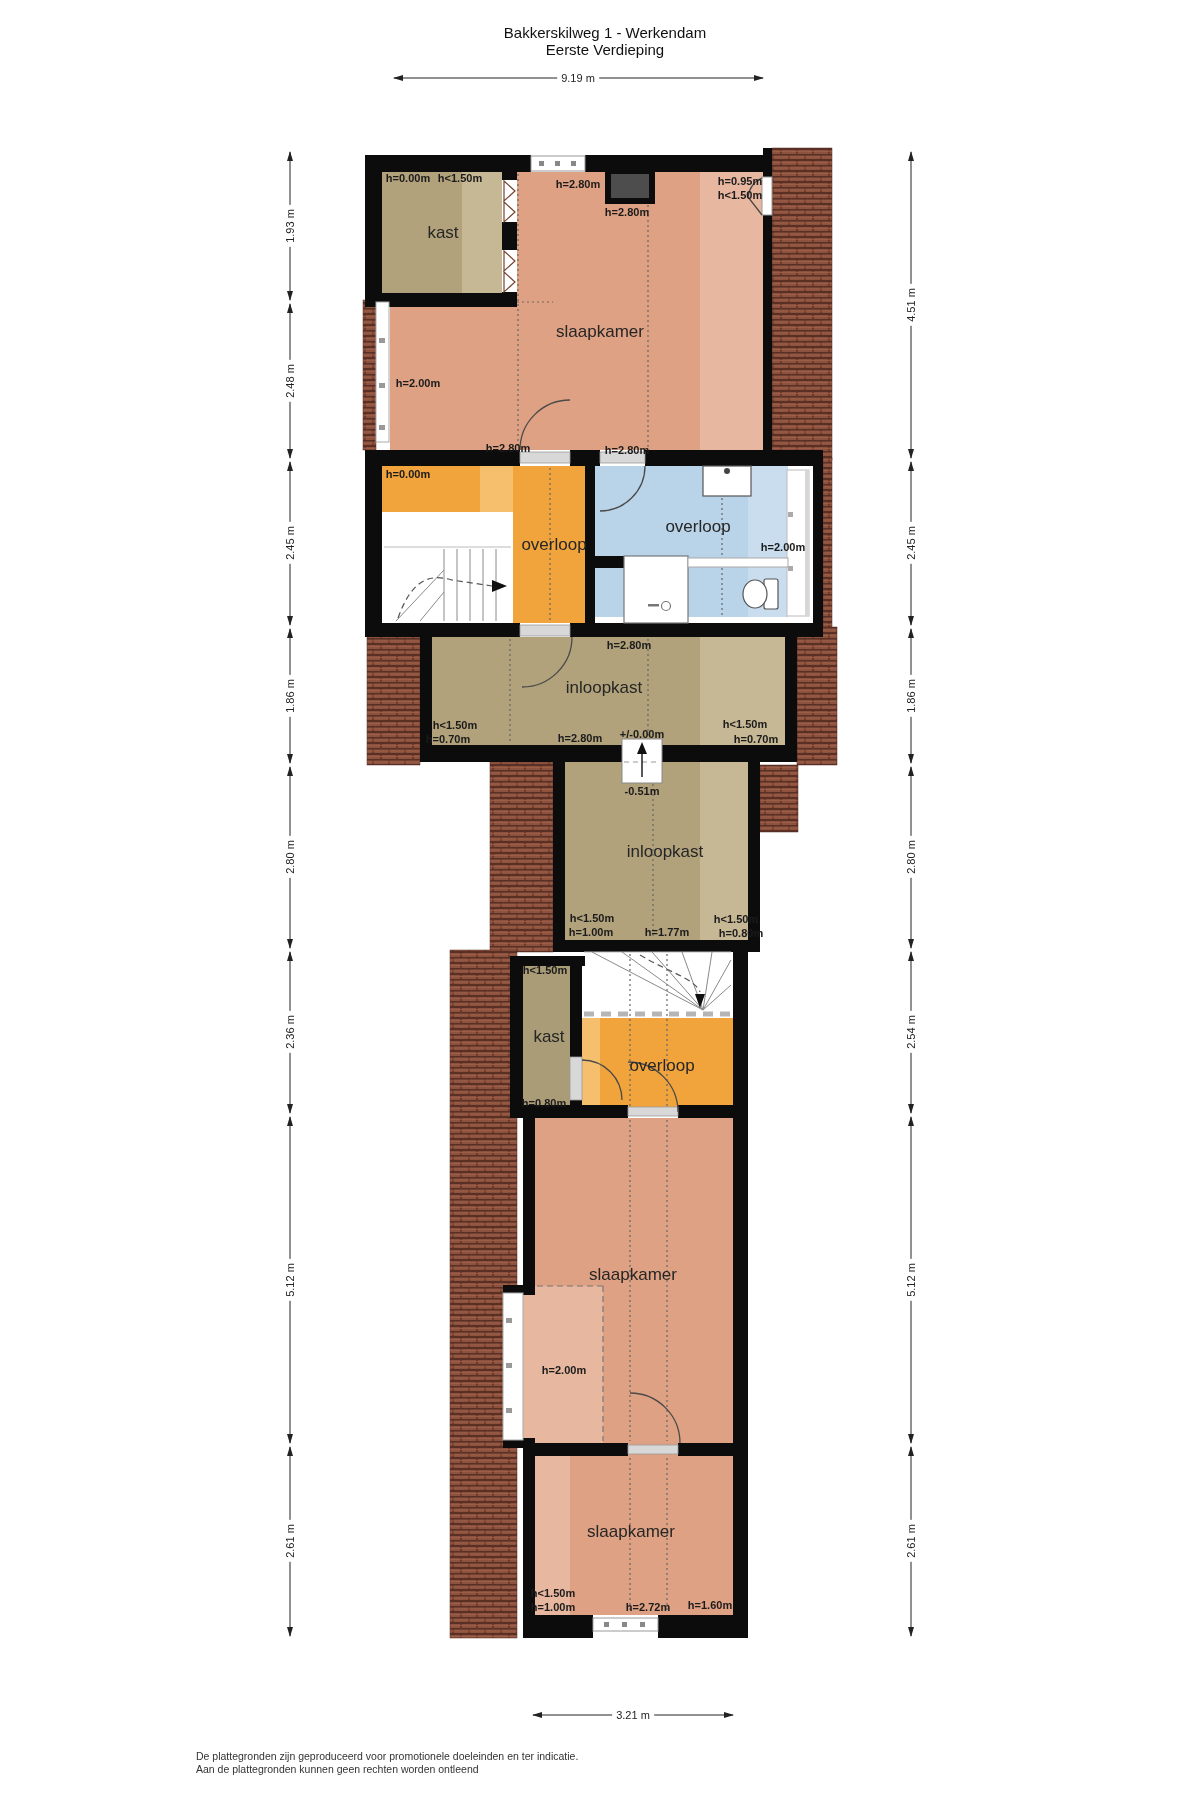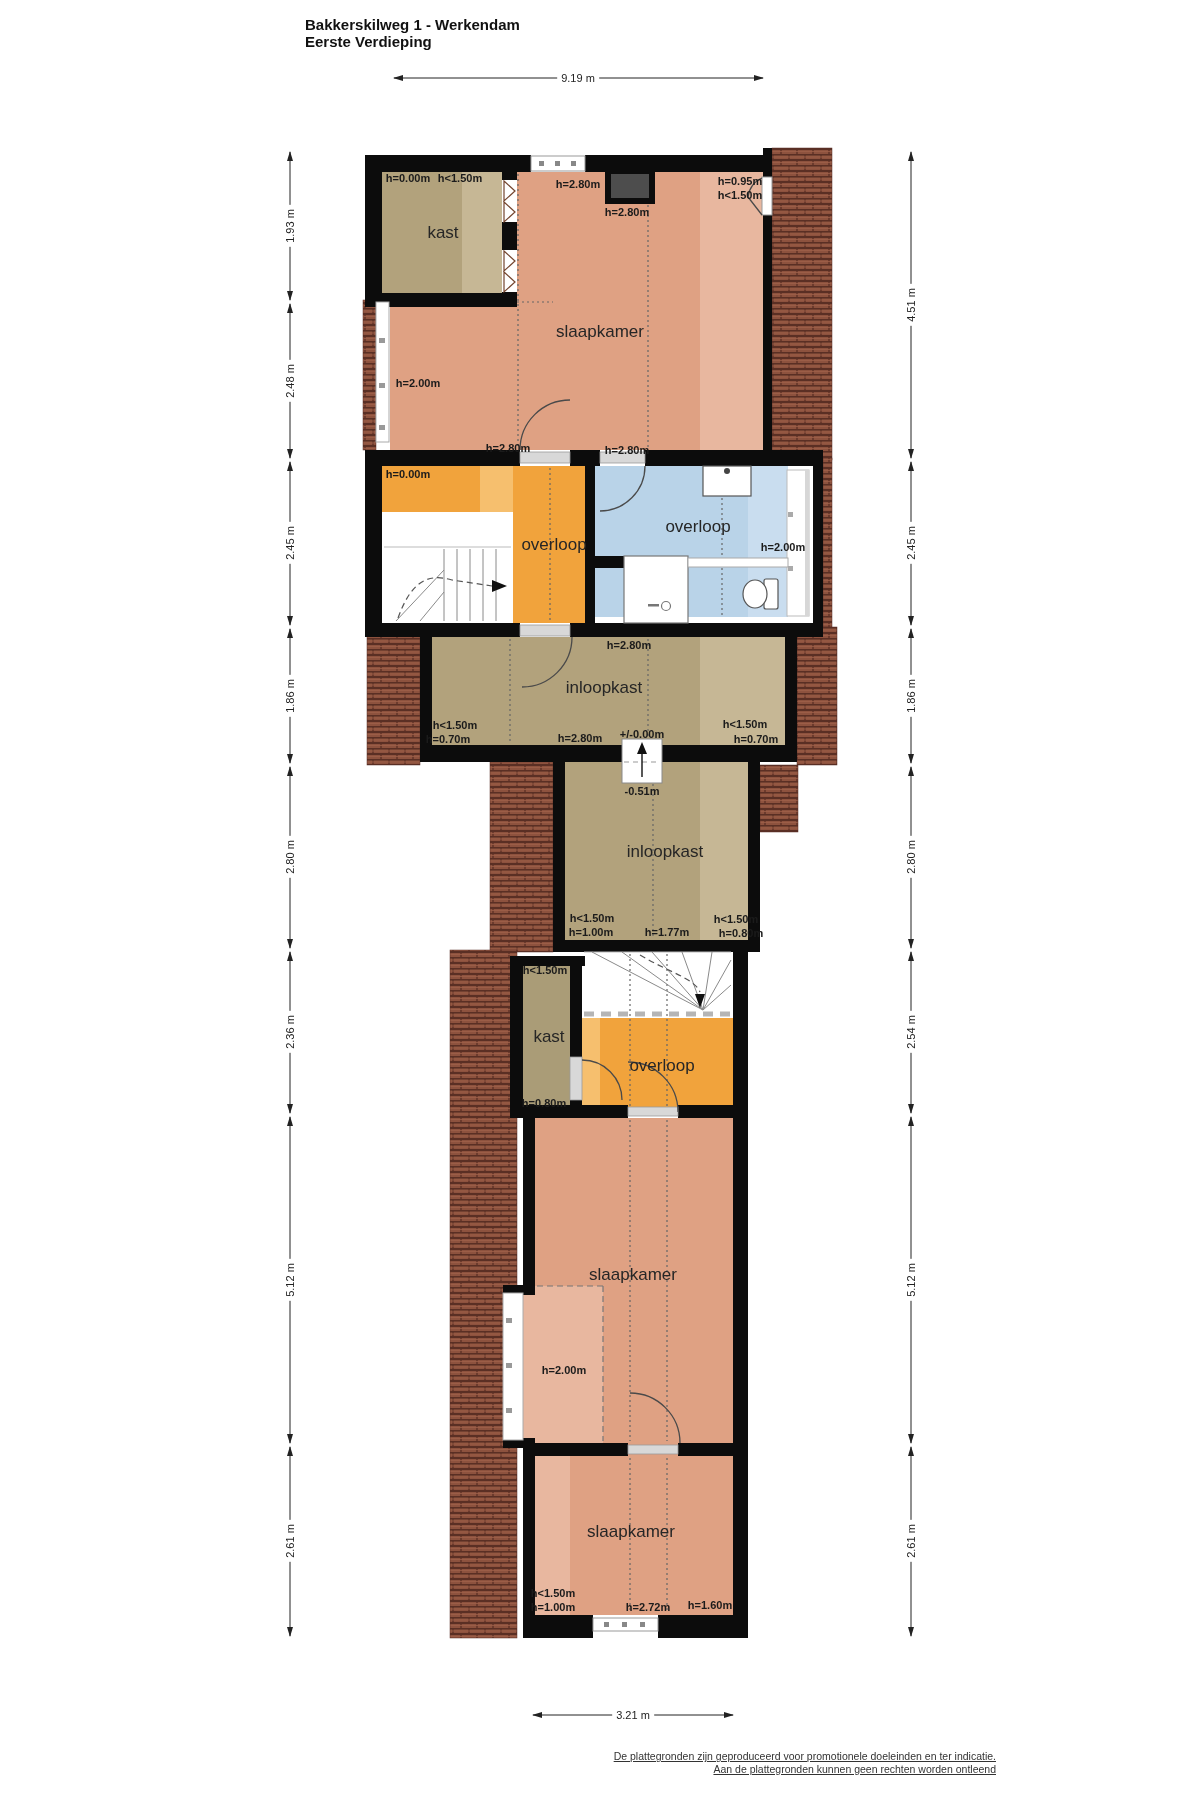--- a/index.html
+++ b/index.html
@@ -6,22 +6,22 @@
   body{width:1200px;height:1800px;position:relative;font-family:"Liberation Sans",sans-serif;}
   #plan-svg{position:absolute;left:0;top:0;}
   .lbl{position:absolute;transform:translate(-50%,-50%);white-space:nowrap;color:#1b1b1b;
        font-size:11px;font-weight:700;letter-spacing:0;}
   .room{position:absolute;transform:translate(-50%,-50%);white-space:nowrap;color:#262626;
         font-size:17px;font-weight:400;text-align:center;}
   .hdim{position:absolute;transform:translate(-50%,-50%);font-size:11px;font-weight:400;color:#222;
         background:#fff;padding:0 4px;white-space:nowrap;}
   .vdim{position:absolute;transform:translate(-50%,-50%) rotate(-90deg);font-size:11px;font-weight:400;
         color:#222;background:#fff;padding:0 4px;white-space:nowrap;}
-  .title{position:absolute;left:305px;width:600px;text-align:left;font-size:15px;font-weight:700;color:#111;}
-  .footer{position:absolute;left:196px;width:800px;text-align:right;font-size:10.5px;color:#333;line-height:13.5px;text-decoration:underline;}
+  .title{position:absolute;left:305px;width:600px;text-align:center;font-size:15px;font-weight:400;color:#111;margin-top:8px;}
+  .footer{position:absolute;left:196px;width:800px;text-align:left;font-size:10.5px;color:#333;line-height:13.5px;}
 </style>
 </head>
 <body>
 
 <svg id="plan-svg" width="1200" height="1800" viewBox="0 0 1200 1800">
   <defs>
     <pattern id="roof" width="16" height="11" patternUnits="userSpaceOnUse">
       <rect width="16" height="11" fill="#8d523e"></rect>
       <path d="M0,0.5 H16 M0,6 H16" stroke="#5a2f24" stroke-width="1.8"></path>
       <path d="M5,0.5 V6 M13,6 V11.5" stroke="#5a2f24" stroke-width="1.3"></path>

